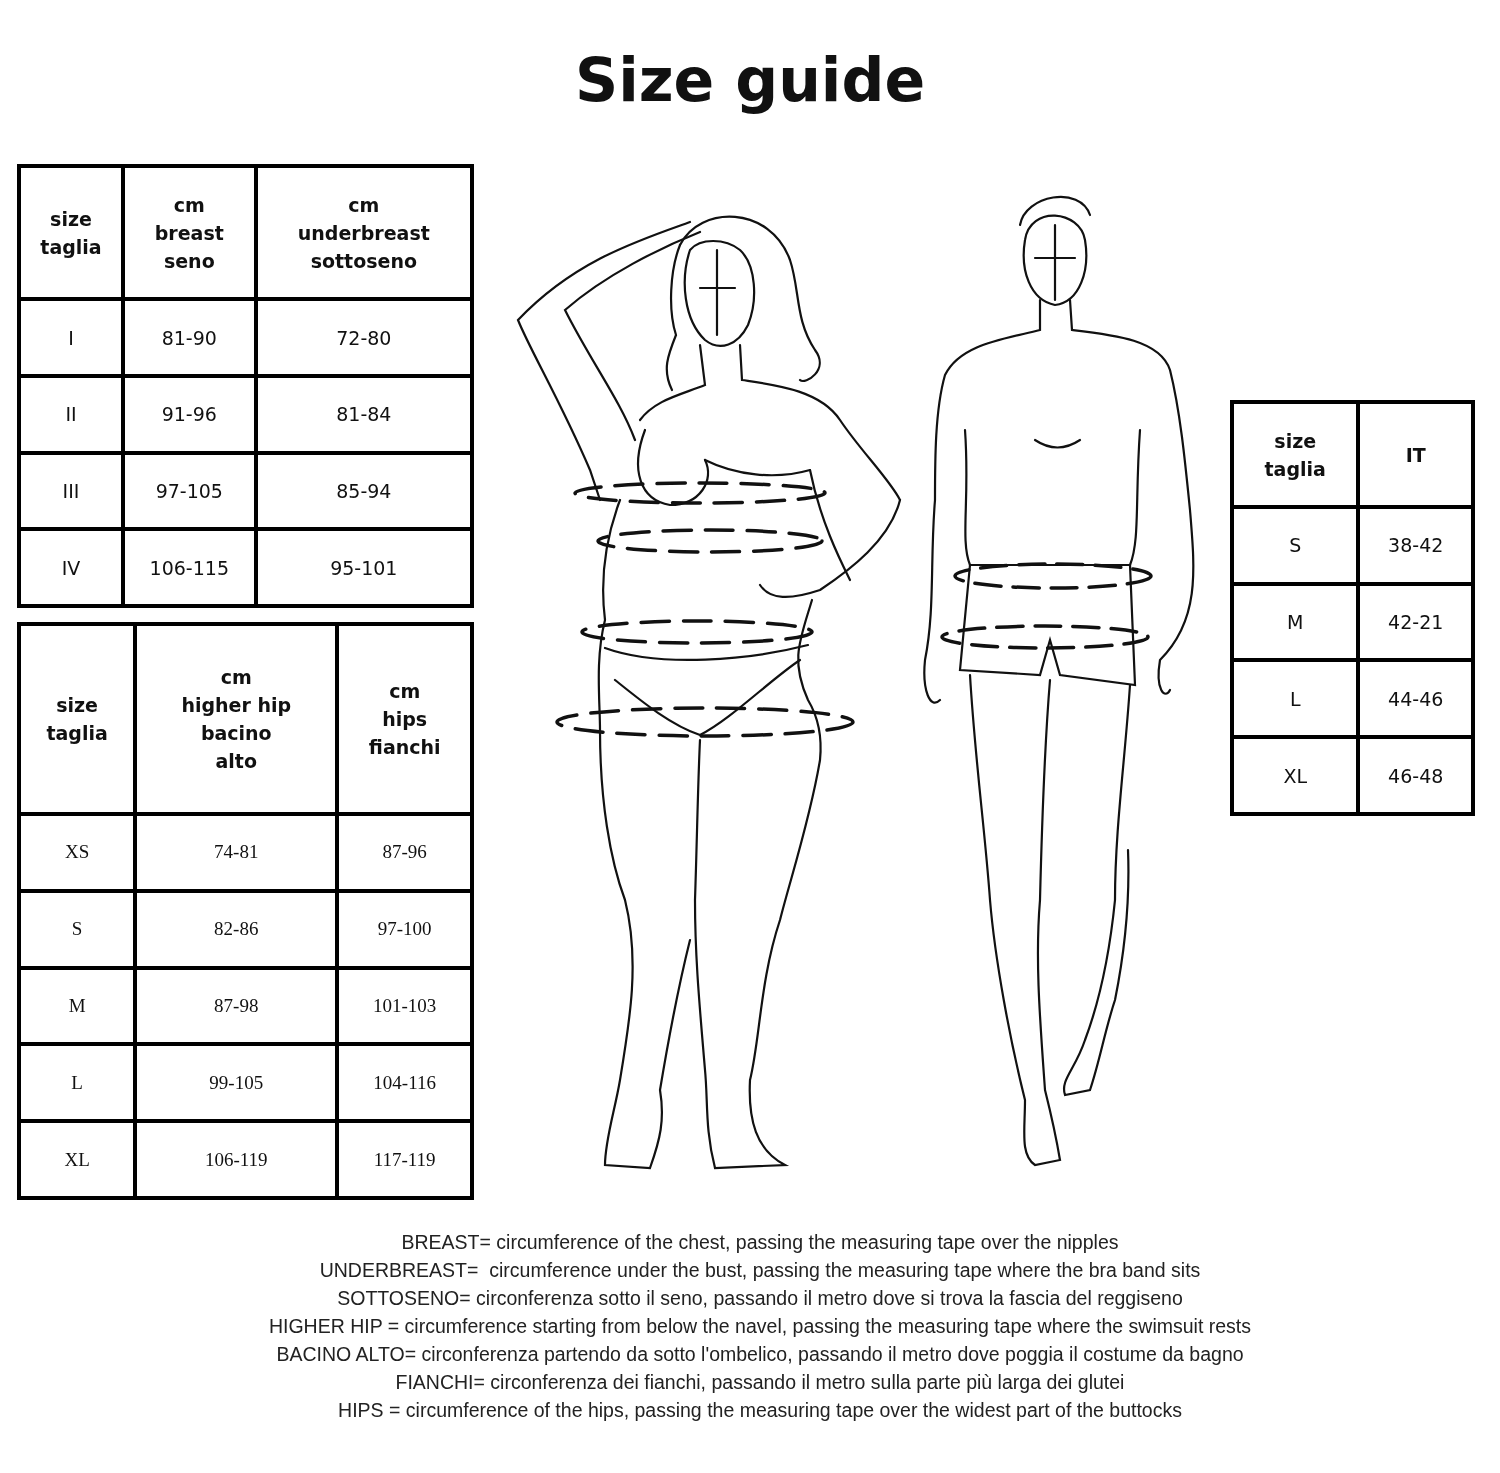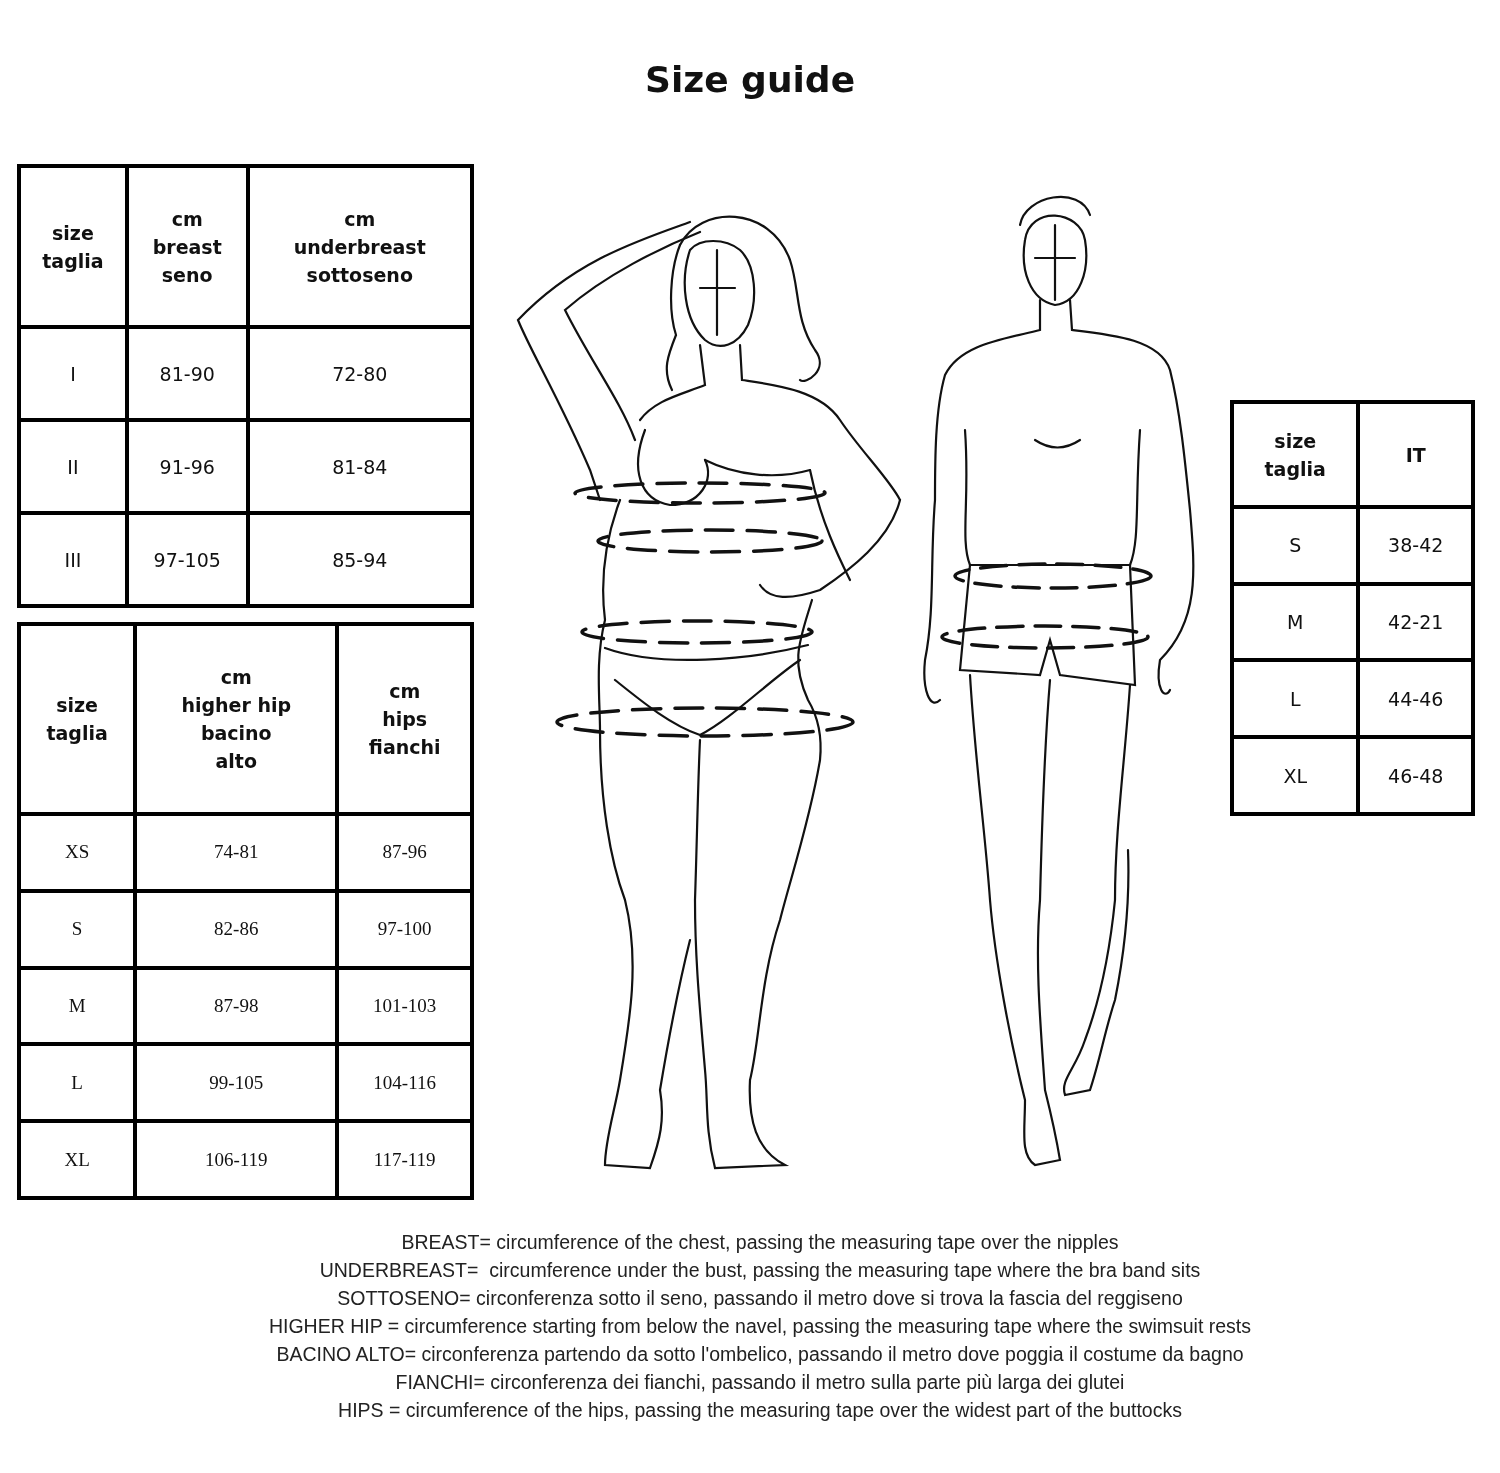--- a/index.html
+++ b/index.html
@@ -1,19 +1,19 @@
 <!DOCTYPE html>
 <html><head>
 <meta charset="utf-8">
 <style>
   html, body { margin: 0; padding: 0; background: #ffffff; }
   body { width: 1500px; height: 1473px; position: relative; overflow: hidden;
          font-family: "DejaVu Sans", sans-serif; color: #111; }
   .title { position: absolute; left: 0; width: 1500px; top: 52px; text-align: center;
-           font-weight: bold; font-size: 36px; line-height: 56px; }
+           font-weight: bold; font-size: 60px; line-height: 56px; }
   table.sz { position: absolute; border-collapse: collapse; border: 4px solid #000; }
   table.sz td, table.sz th { border: 4px solid #000; text-align: center; vertical-align: middle;
            font-size: 19px; padding: 0; }
   table.sz th { font-weight: bold; line-height: 28px; white-space: pre-line; }
   table.sz td { font-weight: normal; }
   #t1 { left: 17px; top: 164px; width: 457px; height: 444px; }
   #t1 th { height: 128px; }
   #t1 td { height: 72px; }
   #t2 { left: 17px; top: 622px; width: 457px; height: 578px; }
   #t2 th { height: 184px; }
@@ -53,20 +53,25 @@
   <tr>
     <td>II</td>
     <td>91-96</td>
     <td>81-84</td>
   </tr>
   <tr>
     <td>III</td>
     <td>97-105</td>
     <td>85-94</td>
   </tr>
+  <tr>
+    <td>IV</td>
+    <td>106-115</td>
+    <td>95-101</td>
+  </tr>
 </tbody>
   </table>
 
 <table class="sz" id="t2">
   <tbody>
       <tr>
     <th>size
 taglia</th>
     <th>cm
 higher hip

